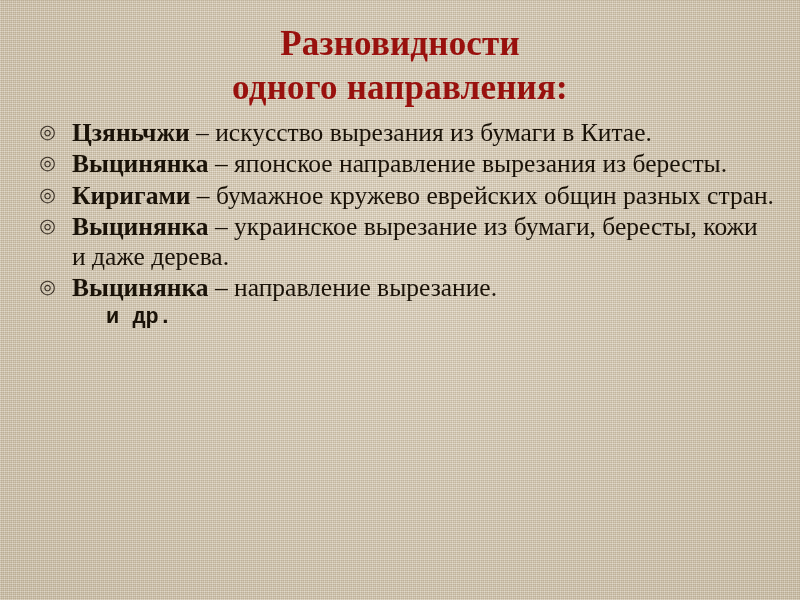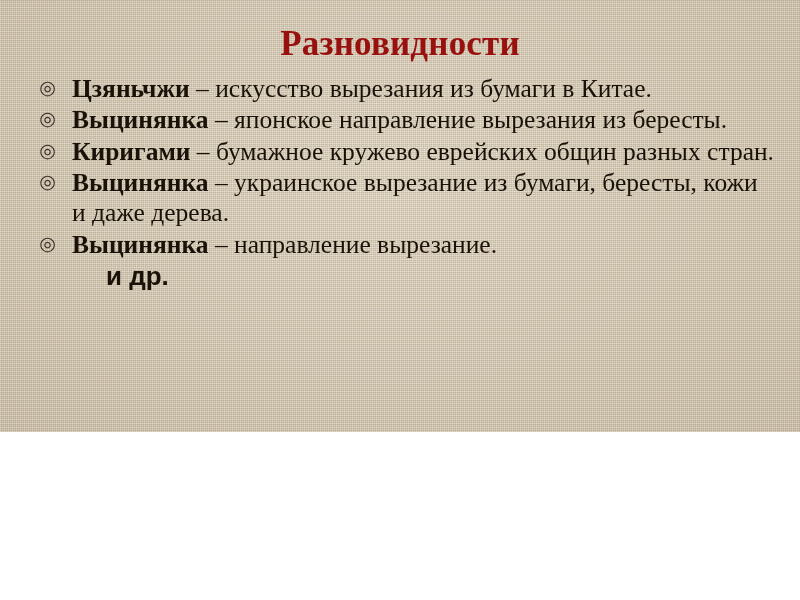--- a/index.html
+++ b/index.html
@@ -10,21 +10,21 @@
     width: 800px;
     height: 600px;
     overflow: hidden;
     font-family: "Liberation Serif", serif;
   }
 
   
   .slide {
     position: relative;
     width: 800px;
-    height: 432px;
+    height: 600px;
     box-sizing: border-box;
     background-color: #d8cdb8;
     background-image:
       repeating-linear-gradient(0deg,
         rgba(255,255,255,0.22) 0px,
         rgba(255,255,255,0.22) 1px,
         rgba(150,133,106,0.16) 1px,
         rgba(150,133,106,0.16) 2px,
         rgba(255,255,255,0.10) 2px,
         rgba(255,255,255,0.10) 3px,
@@ -93,33 +93,34 @@
   .bullet-item .rest {
     font-weight: normal;
     text-align: right;
   }
 
   
   .tail-line {
     margin: 2px 0 0 0;
     padding-left: 72px;
     color: #1a1208;
-    font-family: Liberation Sans, sans-serif;
+    font-family: Liberation Mono, monospace;
     font-weight: bold;
-    font-size: 26px;
+    font-size: 22px;
     line-height: 1.16;
   }
 </style>
 </head>
 <body>
 
 <div class="slide">
 
   <h1 class="title">
     <span class="line">Разновидности</span>
+    <span class="line">одного направления:</span>
   </h1>
 
   <div class="bullets">
 
     <div class="bullet-item">
       <span class="marker">◎</span><span class="term">Цзяньчжи</span><span class="rest"> – искусство вырезания из бумаги в Китае.</span>
     </div>
 
     <div class="bullet-item">
       <span class="marker">◎</span><span class="term">Выцинянка</span><span class="rest"> – японское направление вырезания из бересты.</span>

